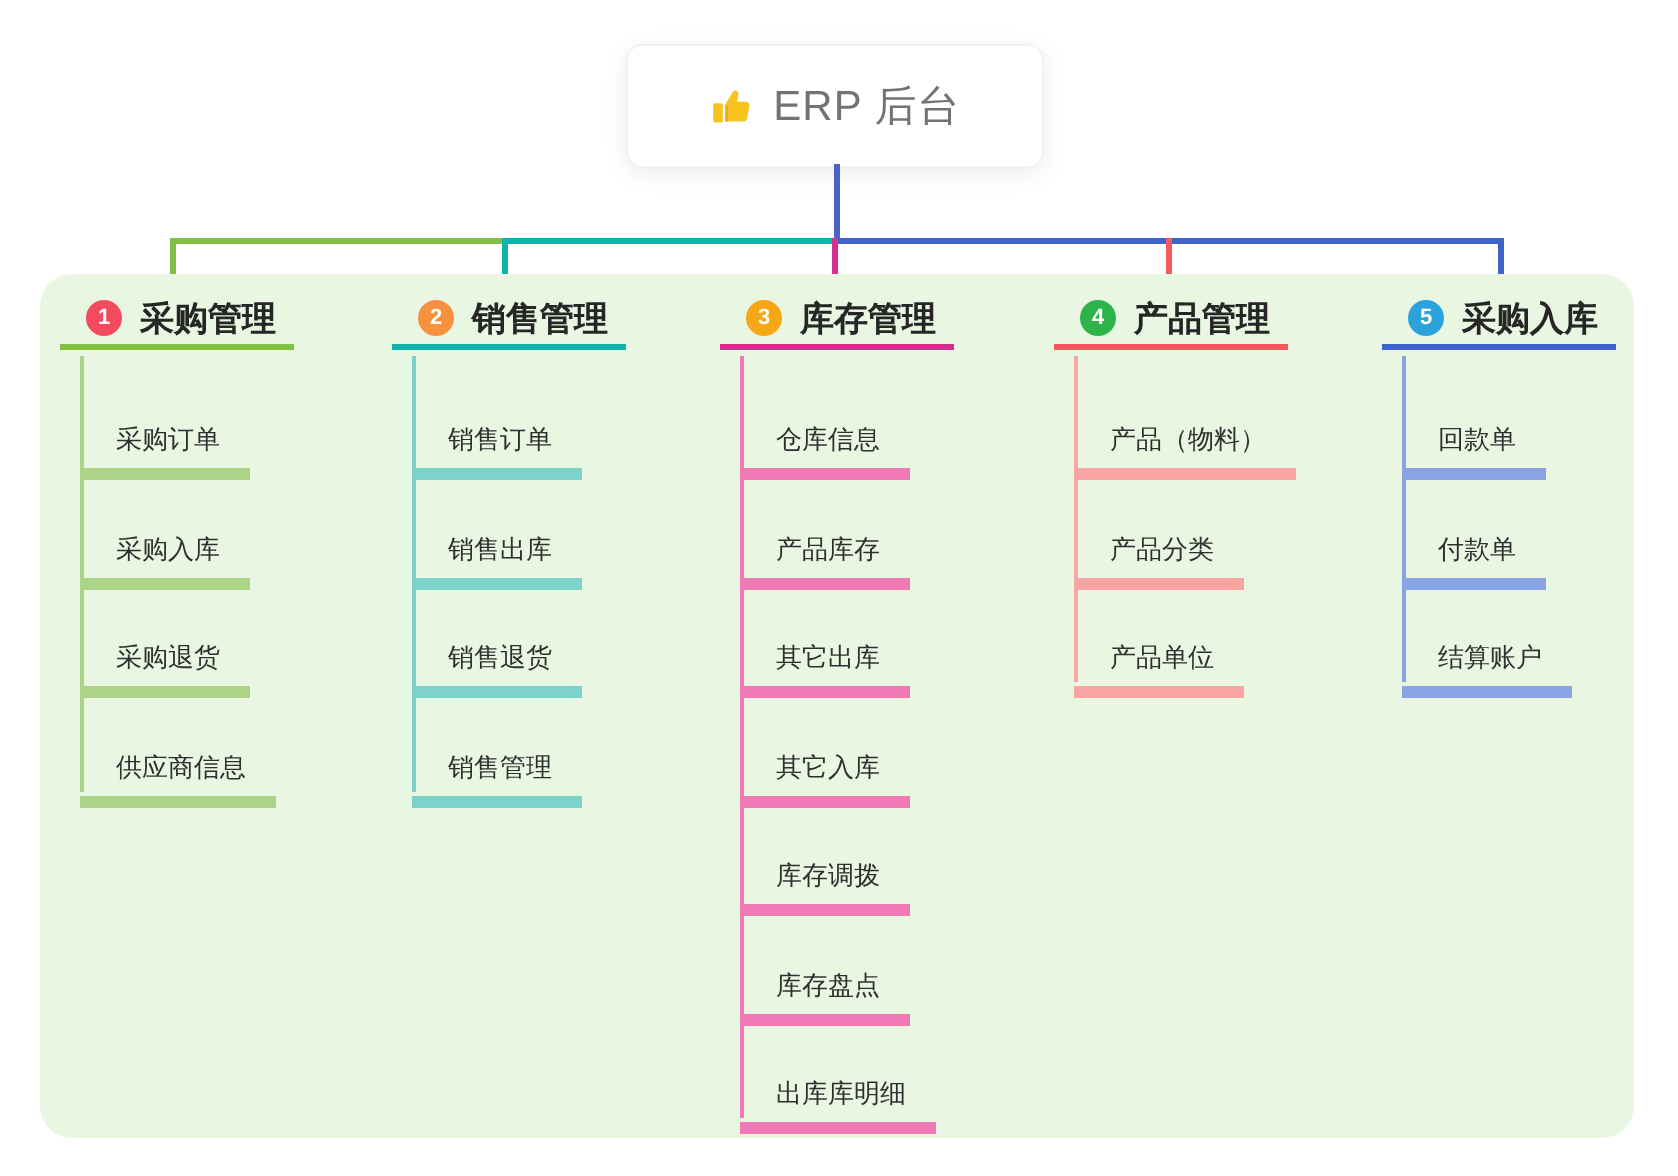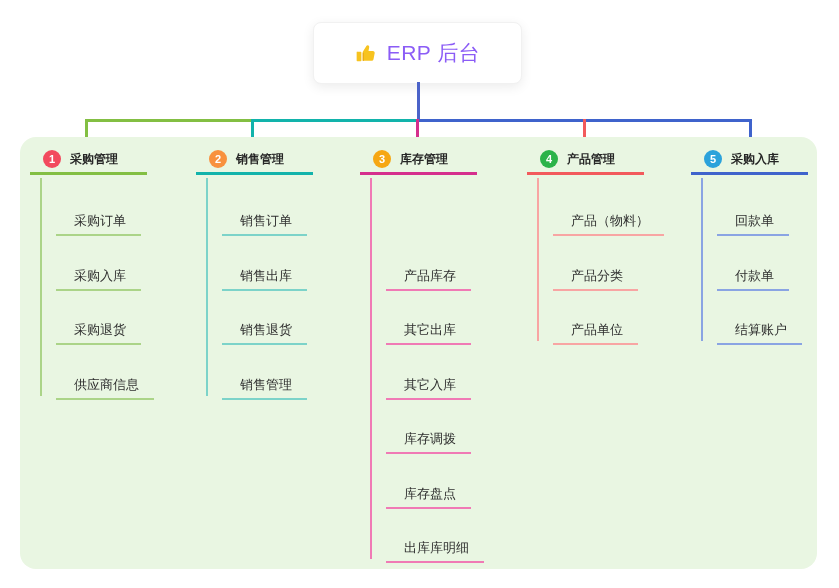--- a/index.html
+++ b/index.html
@@ -6,21 +6,21 @@
   .stage{
     position:relative;width:839px;height:588px;overflow:hidden;
     font-family:"Liberation Sans","DejaVu Sans",sans-serif;background:#ffffff;
   }
   
   .root-card{
     position:absolute;left:313px;top:22px;width:207px;height:60px;
     background:#ffffff;border:1px solid #f1f1f1;border-radius:8px;
     box-shadow:0 3px 12px rgba(0,0,0,0.08);
     display:flex;align-items:center;justify-content:center;gap:10px;
-    font-size:21px;color:#8b5cf6;letter-spacing:0.5px;
+    font-size:21px;color:#737373;letter-spacing:0.5px;
   }
   .root-card .ticon{display:flex;align-items:center;}
   
   .line{position:absolute;}
   .root-v {left:417px;top:82px;width:3px;height:39px;}
   .seg-green{left:85px; top:119px;width:168px;height:3px;}
   .seg-teal {left:252px;top:119px;width:167px;height:3px;}
   .seg-blue {left:419px;top:119px;width:333px;height:3px;border-radius:0 2px 2px 0;}
   .drop{width:3px;top:119px;}
   .d1{left:85px; height:24px;}
@@ -40,27 +40,27 @@
     display:flex;align-items:center;gap:9px;padding-left:13px;
     border-bottom:3px solid #000;box-sizing:border-box;
     cursor:default;
   }
   .badge{
     width:18px;height:18px;border-radius:50%;flex:0 0 18px;
     color:#ffffff;font-size:11px;font-weight:bold;
     display:flex;align-items:center;justify-content:center;
   }
   .branch-label{
-    font-size:12px;font-weight:600;color:#262626;white-space:nowrap;line-height:15px;
+    font-size:17px;font-weight:600;color:#262626;white-space:nowrap;line-height:15px;
   }
   .trunk{position:absolute;left:10px;top:32px;width:2px;background:#999;}
   .child{
-    position:absolute;left:26px;
-    padding:0 15px 5px 18px;border-bottom:2px solid #b91c1c;
-    white-space:nowrap;cursor:default;
+    position:absolute;left:10px;
+    padding:0 15px 5px 18px;border-bottom:6px solid #b91c1c;
+    white-space:nowrap;cursor:default;font-family:Liberation Mono, monospace;
   }
   .child-label{font-size:13px;color:#2f2f2f;line-height:14px;}
 </style>
 </head>
 <body>
 
 <div class="stage">
 
   <div class="root-card">
     <span class="ticon">
@@ -123,20 +123,23 @@
         <div class="child" style="top: 228.5px; border-bottom-color: rgb(124, 211, 201);">
     <span class="child-label">销售管理</span>
   </div>
       </div>
       <div class="branch" style="left: 360px;">
     <div class="branch-header" style="border-bottom-color: rgb(213, 47, 141);">
       <span class="badge" style="background: rgb(246, 167, 19);">3</span>
       <span class="branch-label">库存管理</span>
     </div>
     <div class="trunk" style="background: rgb(240, 122, 181); height: 381px;"></div>
+  <div class="child" style="top: 65px; border-bottom-color: rgb(240, 122, 181);">
+    <span class="child-label">仓库信息</span>
+  </div>
         <div class="child" style="top: 119.5px; border-bottom-color: rgb(240, 122, 181);">
     <span class="child-label">产品库存</span>
   </div>
         <div class="child" style="top: 174px; border-bottom-color: rgb(240, 122, 181);">
     <span class="child-label">其它出库</span>
   </div>
         <div class="child" style="top: 228.5px; border-bottom-color: rgb(240, 122, 181);">
     <span class="child-label">其它入库</span>
   </div>
         <div class="child" style="top: 283px; border-bottom-color: rgb(240, 122, 181);">

